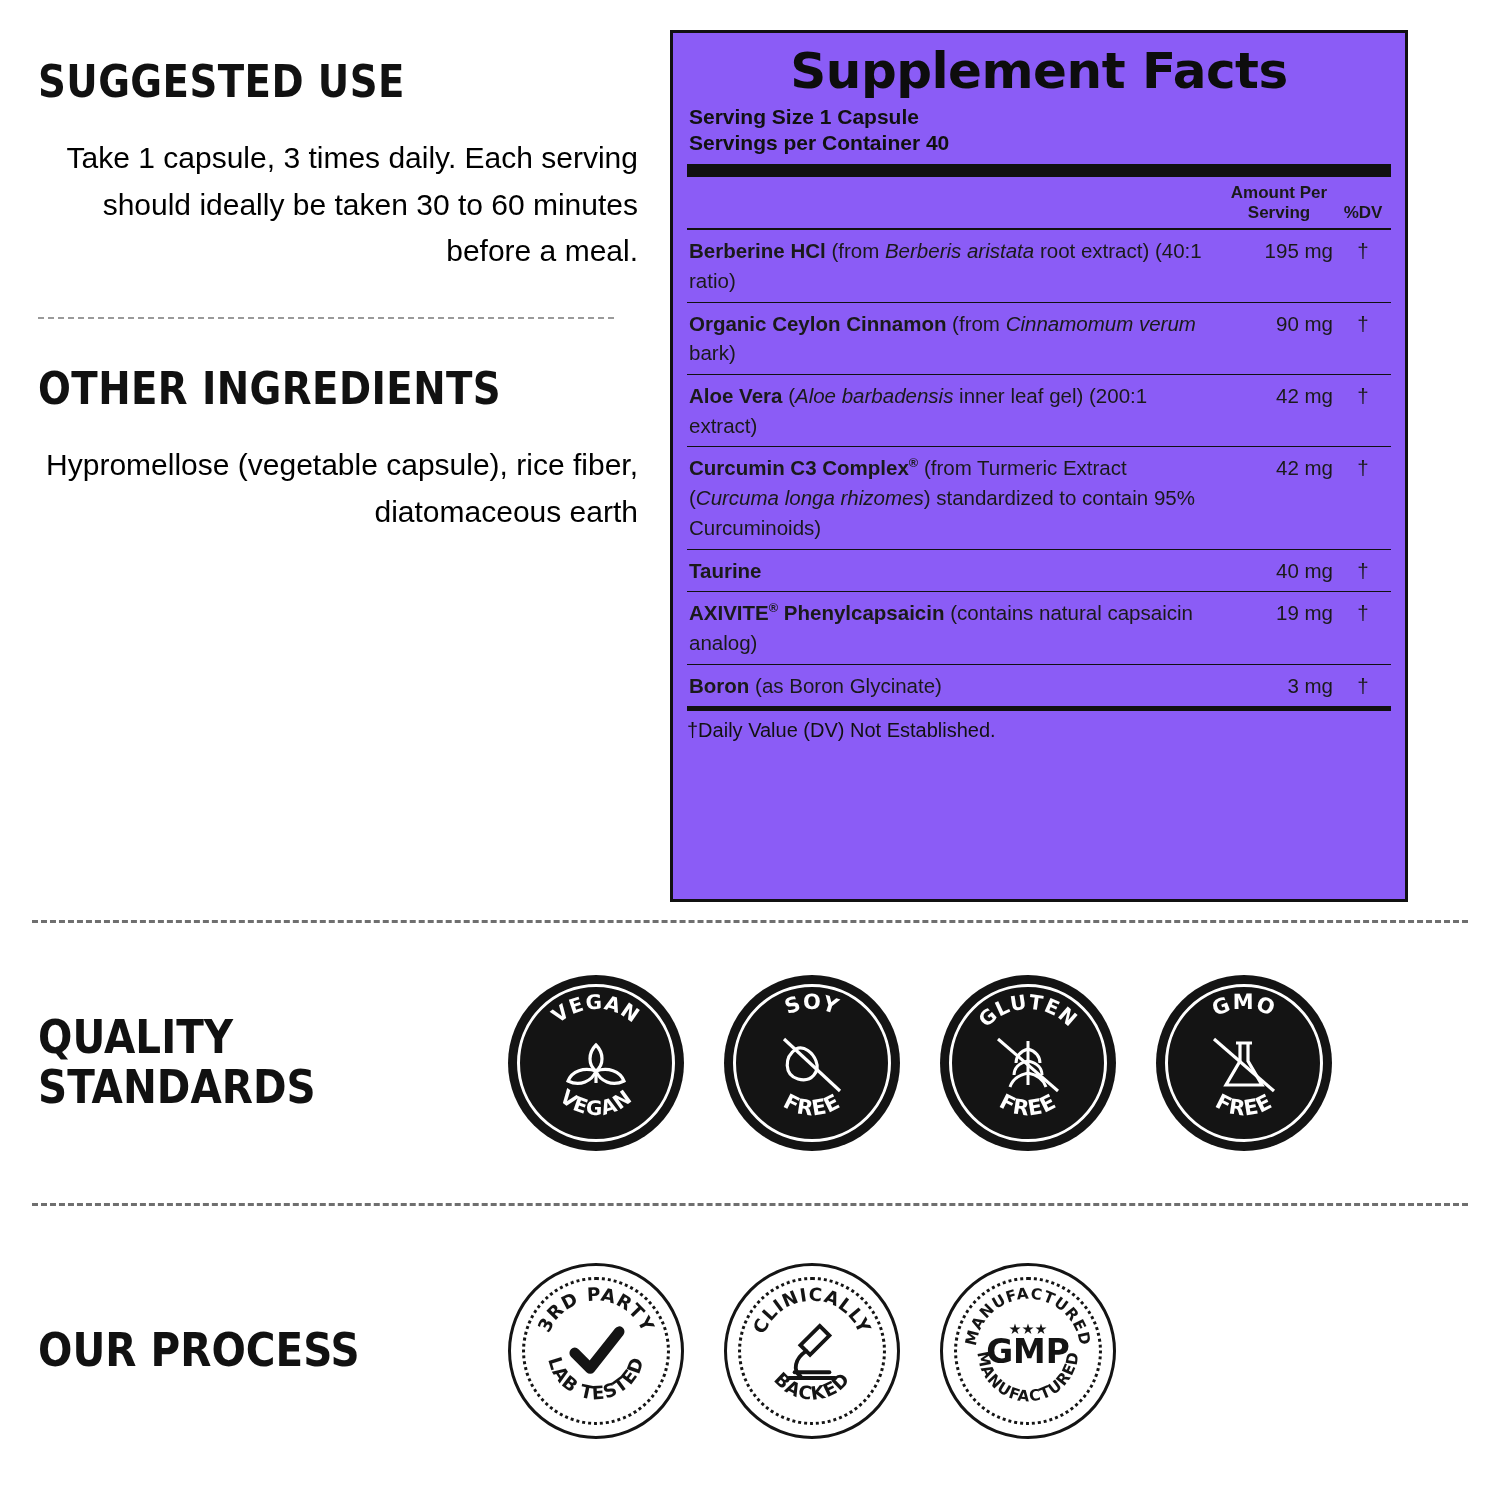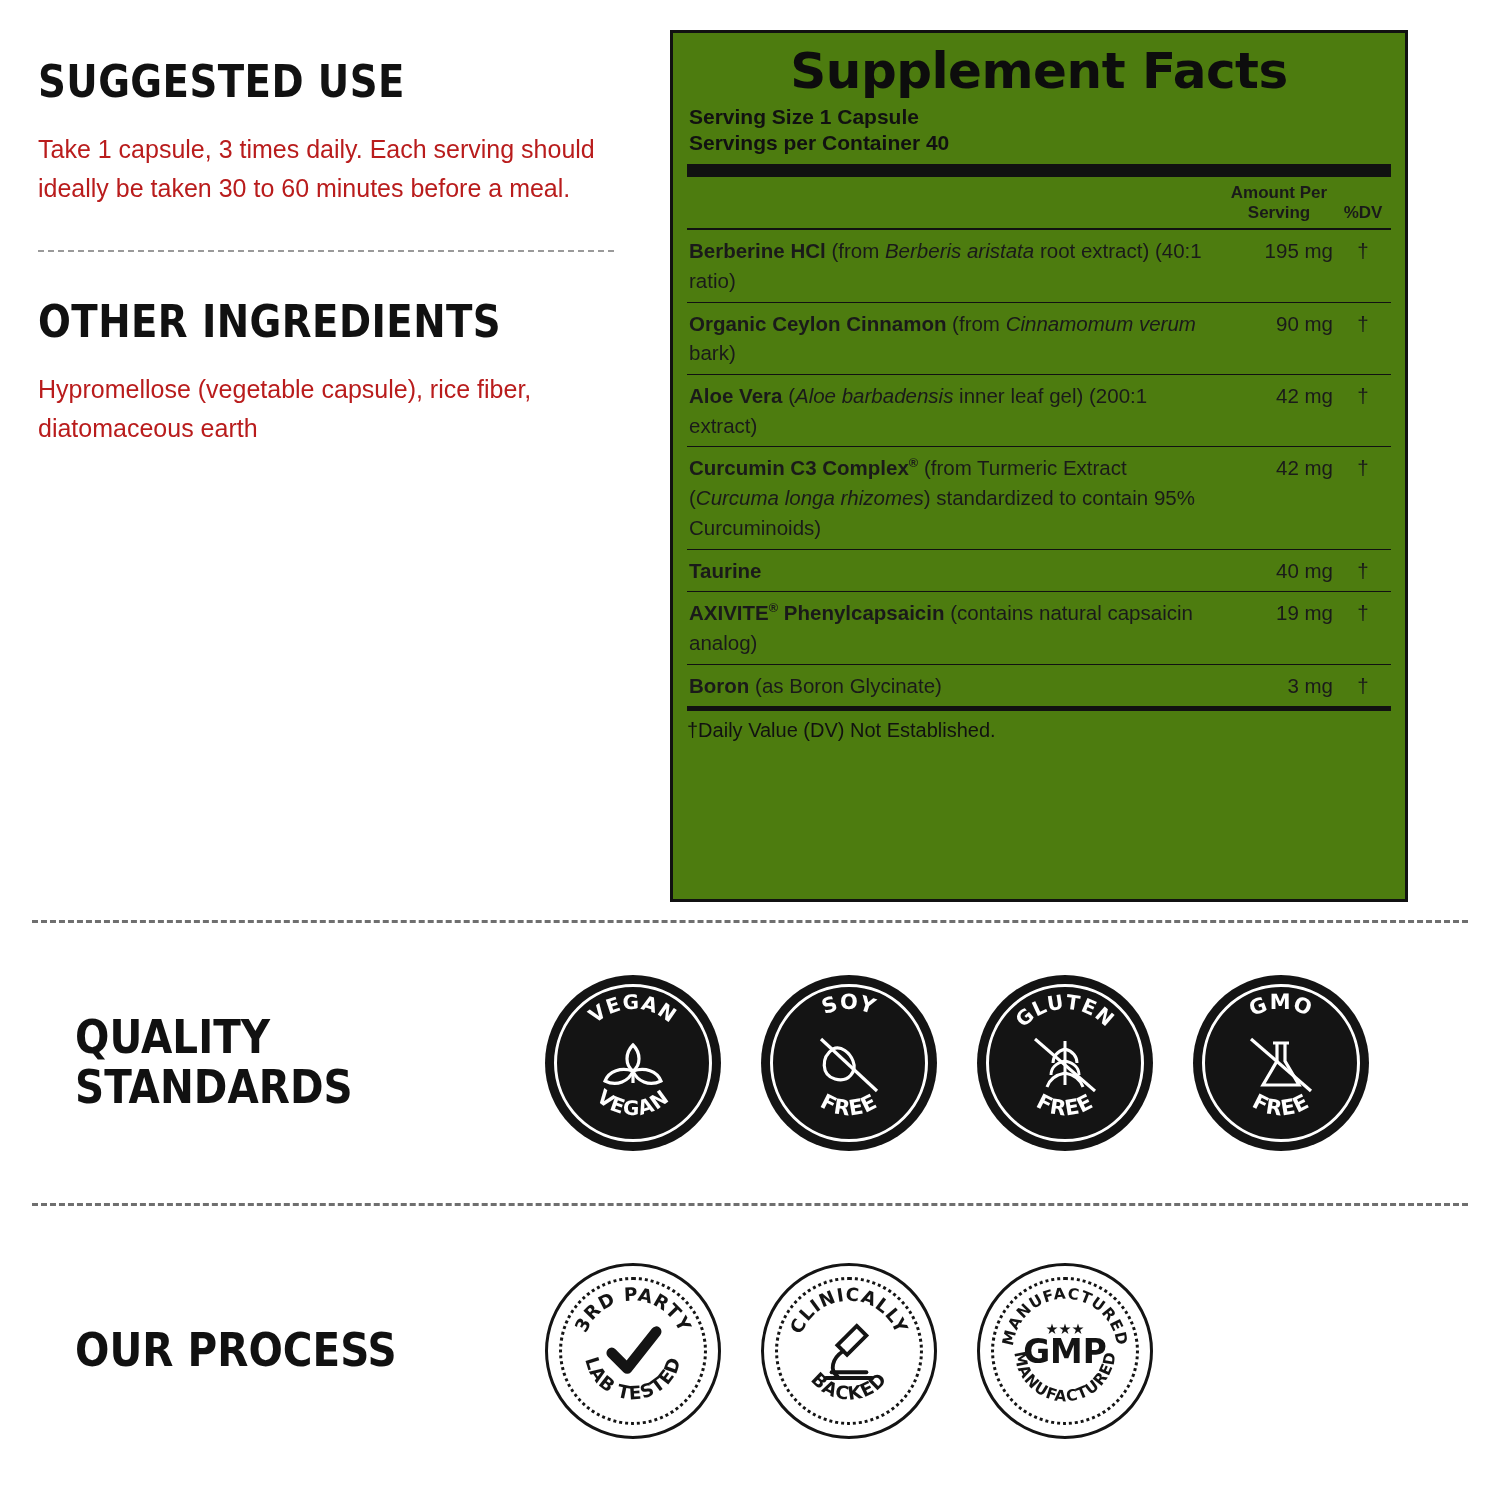--- a/index.html
+++ b/index.html
@@ -34,39 +34,40 @@
     font-size: 45px;
     letter-spacing: 0.5px;
     color: #111;
     margin: 0 0 18px 0;
     transform: scaleX(0.86);
     transform-origin: left center;
     line-height: 1.05;
   }
 
   .body-text {
-    font-size: 25px;
+    font-size: 30px;
     line-height: 1.55;
-    color: #b91c1c;
+    color: #000000;
     font-family: "Liberation Sans", sans-serif;
+    text-align: right;
   }
 
   .dashed-sep {
     border: 0;
     border-top: 2px dashed #9a9a9a;
     margin: 42px 0 46px 0;
     width: 96%;
   }
 
   
   .sf-panel {
     width: 738px;
     border: 3px solid #111;
     padding: 10px 14px 12px 14px;
-    background: #4d7c0f;
+    background: #8b5cf6;
     height: 872px;
   }
 
   .sf-title {
     font-family: "DejaVu Sans", sans-serif;
     font-weight: bold;
     font-size: 50px;
     text-align: center;
     letter-spacing: -0.5px;
     line-height: 1.05;
@@ -137,21 +138,20 @@
     border: 0;
     border-top: 3px dashed #6f6f6f;
     margin: 0 32px;
   }
 
   
   .badge-section {
     display: flex;
     align-items: center;
     padding: 0 38px;
-    margin-left: 37px;
   }
   .badge-section .sec-title {
     font-family: "DejaVu Sans", sans-serif;
     font-weight: bold;
     font-size: 46px;
     line-height: 1.08;
     width: 470px;
     transform: scaleX(0.88);
     transform-origin: left center;
     color: #111;

